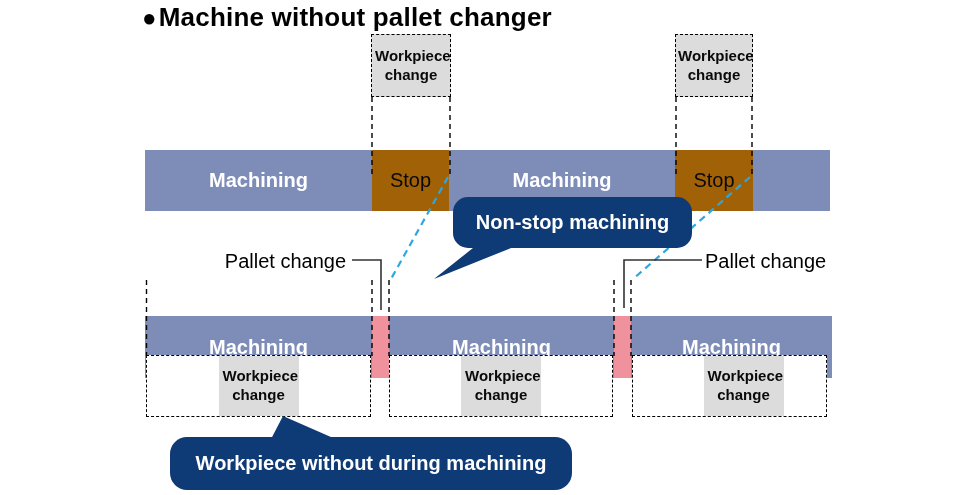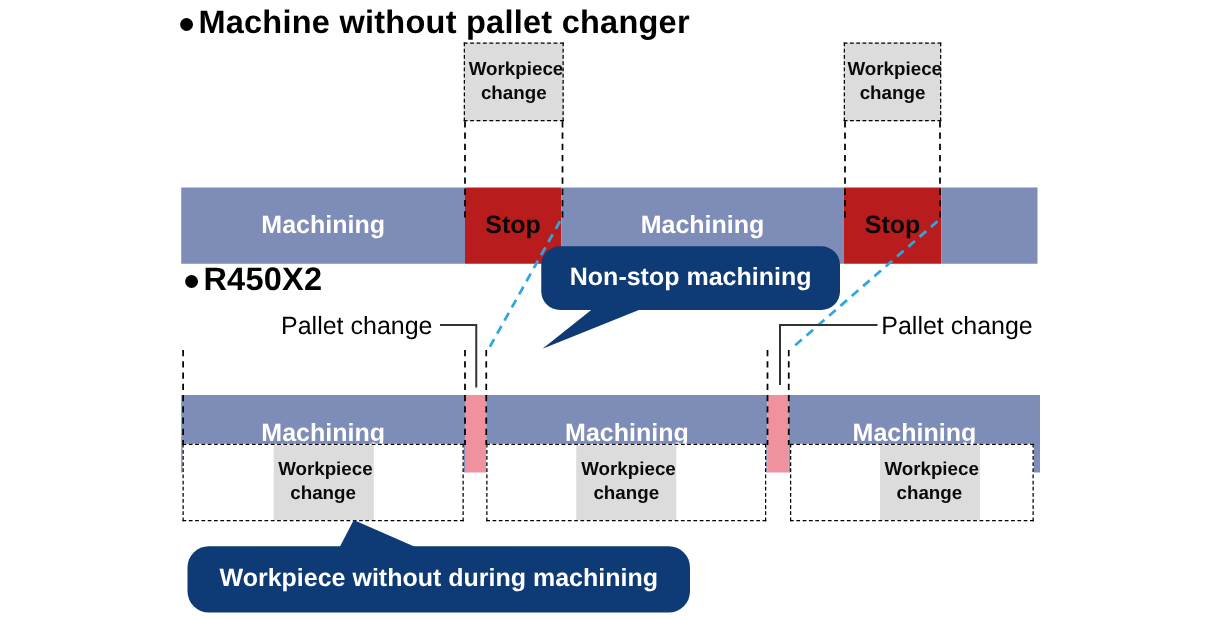--- a/index.html
+++ b/index.html
@@ -12,21 +12,21 @@
     letter-spacing:.2px;white-space:nowrap;
   }
   .title .bullet{font-size:24px;margin-right:2px;}
   
   .bar{position:absolute;height:61px;margin-top:36px;}
   .seg{
     position:absolute;top:0;height:100%;display:flex;align-items:center;justify-content:center;
     font-size:20px;font-weight:bold;white-space:nowrap;
   }
   .seg.machining{background:#7E8CB8;color:#ffffff;}
-  .seg.stop{background:#b91c1c;color:#0a0a0a;font-weight:700;}
+  .seg.stop{background:#a16207;color:#0a0a0a;font-weight:400;}
   .seg.pallet{background:#EF929E;}
   
   .wbox-top{
     position:absolute;box-sizing:border-box;background:#DCDCDC;border:1px dashed #000;
     display:flex;align-items:center;justify-content:center;text-align:center;
     font-size:15px;line-height:1.25;color:#0a0a0a;
   }
   .wbox-top .lbl, .wbox-bottom .lbl{width:72px;font-weight:bold;}
   
   .wbox-bottom{
@@ -39,20 +39,21 @@
   }
   
   .pallet-label{
     position:absolute;font-size:20px;color:#000;white-space:nowrap;
   }
   
   .callout{
     position:absolute;background:#0E3A75;color:#ffffff;font-weight:bold;
     display:flex;align-items:center;justify-content:center;white-space:nowrap;
     z-index:5;
+    margin-left:20px;
   }
   #callout-nonstop{left:433px;top:197px;width:239px;height:51px;border-radius:15px;font-size:20px;}
   #callout-workpiece{left:150px;top:437px;width:402px;height:53px;border-radius:17px;font-size:20px;}
   #overlay{position:absolute;left:0;top:0;width:972px;height:495px;pointer-events:none;z-index:4;}
 </style>
 </head>
 <body>
 
 <div id="stage">
 
@@ -76,23 +77,20 @@
     </div>
     <div class="seg machining" style="left:304px;width:226px;">
       <span>Machining</span>
     </div>
     <div class="seg stop" style="left:530px;width:78px;">
       <span>Stop</span>
     </div>
     <div class="seg machining" style="left:608px;width:77px;"></div>
   </div>
 
-  <div class="title" style="left:146px;top:208px;">
-    <span class="bullet">●</span><span>R450X2</span>
-  </div>
 
   <div class="pallet-label" style="left:218px;top:250px;width:128px;text-align:right;">Pallet change</div>
   <div class="pallet-label" style="left:705px;top:250px;">Pallet change</div>
 
   <div class="bar" style="left:145px;top:280px;width:687px;height:62px;">
     <div class="seg machining" style="left:0;width:227px;">
       <span>Machining</span>
     </div>
     <div class="seg pallet" style="left:227px;width:17px;"></div>
     <div class="seg machining" style="left:244px;width:225px;">

